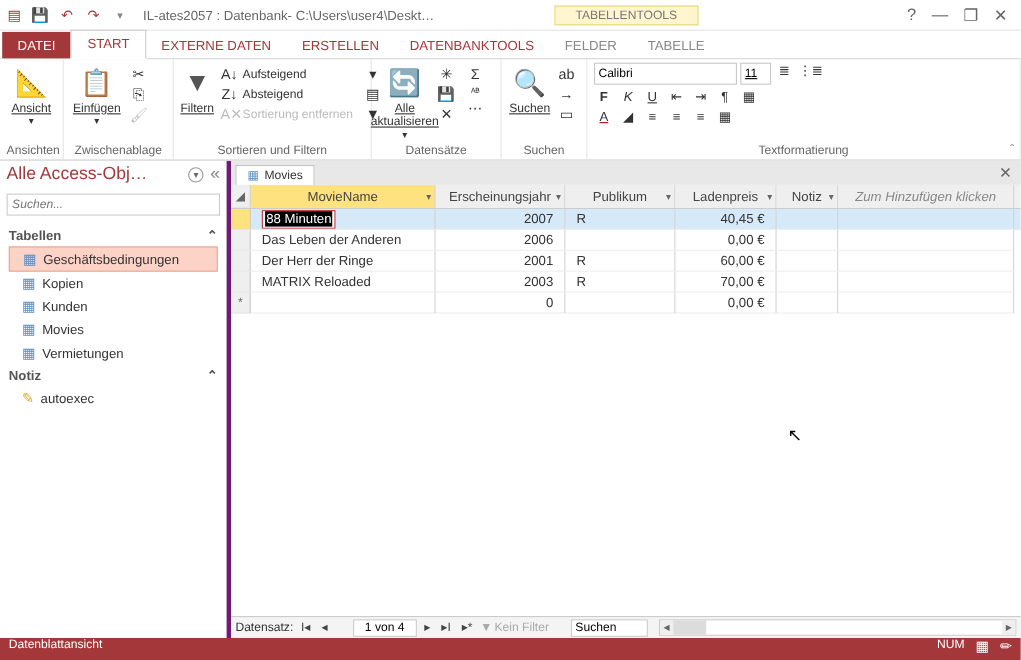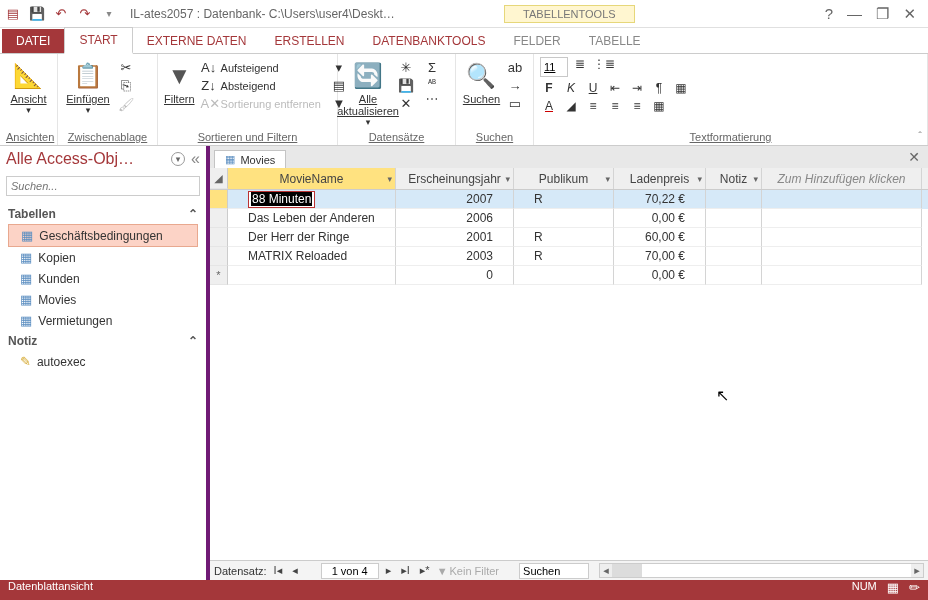--- a/index.html
+++ b/index.html
@@ -17,21 +17,21 @@
 .tabs { height: 26px; background: #fff; display: flex; align-items: flex-end; padding-left: 2px; border-bottom: 1px solid #ccc; }
 .tab { padding: 5px 14px; font-size: 12px; color: #a4373a; cursor: pointer; }
 .tab.file { background: #a4373a; color: #fff; }
 .tab.active { border: 1px solid #ccc; border-bottom: 2px solid #fff; margin-bottom: -1px; color: #a4373a; font-weight: 400; }
 .tab.context { color: #888; }
 
 
 .ribbon { height: 92px; background: #fff; border-bottom: 1px solid #ccc; display: flex; position: relative; }
 .rgroup { border-right: 1px solid #e5e5e5; padding: 3px 6px 0 6px; display: flex; flex-direction: column; }
 .rgroup .body { flex: 1; display: flex; align-items: flex-start; gap: 2px; }
-.rgroup .lbl { text-align: center; font-size: 11px; color: #666; padding: 2px 0; position: relative; text-decoration: underline; }
+.rgroup .lbl { text-align: center; font-size: 11px; color: #666; padding: 2px 0; position: relative; }
 .bigbtn { display: flex; flex-direction: column; align-items: center; width: 48px; padding-top: 2px; }
 .bigbtn .ic { font-size: 24px; height: 34px; display: flex; align-items: center; }
 .bigbtn .txt { font-size: 11px; text-align: center; line-height: 1.1; text-decoration: underline; }
 .smcol { display: flex; flex-direction: column; gap: 1px; padding-top: 2px; }
 .smbtn { display: flex; align-items: center; gap: 4px; padding: 1px 4px; font-size: 11px; white-space: nowrap; }
 .smbtn .ic { width: 16px; text-align: center; font-size: 13px; }
 .smbtn.dis { color: #bbb; }
 .fontbox { display: flex; gap: 3px; }
 .fontbox input { height: 20px; border: 1px solid #c8c8c8; font-size: 11px; padding: 0 3px; }
 .fmt-btns { display: flex; gap: 4px; font-size: 12px; }
@@ -58,21 +58,21 @@
 
 .docarea { flex: 1; display: flex; flex-direction: column; background: #f3f3f3; }
 .doctabs { height: 22px; background: #e8e8e8; display: flex; align-items: flex-end; padding-left: 4px; position: relative; }
 .doctab { background: #fff; border: 1px solid #c4c4c4; border-bottom: none; padding: 2px 10px; font-size: 11px; display: flex; align-items: center; gap: 5px; }
 .doctab .ic { color: #5b8ec1; }
 .docclose { position: absolute; right: 8px; top: 3px; font-size: 14px; color: #666; }
 
 
 .dsheet { flex: 1; background: #fff; overflow: hidden; display: flex; flex-direction: column; }
 .dshdr { display: flex; background: #f0f0f0; border-bottom: 1px solid #ccc; height: 22px; }
-.dscell, .dshcell { border-right: 1px solid #d4d4d4; padding: 2px 20px; font-size: 12px; display: flex; align-items: center; overflow: hidden; white-space: nowrap; }
+.dscell, .dshcell { border-right: 1px solid #d4d4d4; padding: 2px 10px; font-size: 12px; display: flex; align-items: center; overflow: hidden; white-space: nowrap; }
 .dshcell { background: #efefef; position: relative; justify-content: center; color: #444; }
 .dshcell.active { background: #ffe280; }
 .dshcell .dd { position: absolute; right: 3px; font-size: 9px; color: #666; }
 .rowsel { width: 18px; background: #efefef; border-right: 1px solid #ccc; border-bottom: 1px solid #e5e5e5; display:flex; align-items:center; justify-content:center; font-size:11px; color:#666;}
 .dsrow { display: flex; height: 19px; }
 .dsrow.sel { background: #d6e9f8; }
 .dsrow.sel .rowsel { background: #ffe280; }
 .dsrow .dscell { border-bottom: 1px solid #eee; }
 .editbox { border: 1px solid #b33; background: #fff; height: 17px; display: flex; align-items: center; padding: 0 2px; }
 .editbox .seltext { background: #000; color: #fff; padding: 0 1px; }
@@ -245,20 +245,21 @@
         <div class="smbtn">
             <span class="ic">▭</span>
           </div>
       </div>
     </div>
     <div class="lbl">Suchen</div>
   </div>
   <div class="rgroup" style="flex:1">
     <div class="body" style="flex-direction:column;gap:4px;width:100%">
       <div class="fontbox">
+        <input style="width: 130px;" value="Calibri">
         <input style="width: 28px; text-decoration: underline;" value="11">
         <span class="fmt-btns">
             <span>≣</span>
             <span>⋮≣</span>
           </span>
       </div>
       <div class="fmt-btns">
         <span style="font-weight:700">F</span>
         <span style="font-style:italic">K</span>
         <span style="text-decoration:underline">U</span>
@@ -364,21 +365,21 @@
 
       <div class="dsrow sel">
         <div class="rowsel"></div>
         <div class="dscell c-name">
             <div class="editbox">
               <span class="seltext">88 Minuten</span>
             </div>
           </div>
         <div class="dscell c-year">2007</div>
         <div class="dscell c-pub">R</div>
-        <div class="dscell c-price">70,22 €</div>
+        <div class="dscell c-price">40,45 €</div>
         <div class="dscell c-note"></div>
         <div class="dscell c-add"></div>
       </div>
       <div class="dsrow">
         <div class="rowsel"></div>
         <div class="dscell c-name">Das Leben der Anderen</div>
         <div class="dscell c-year">2006</div>
         <div class="dscell c-pub"></div>
         <div class="dscell c-price">0,00 €</div>
         <div class="dscell c-note"></div>

